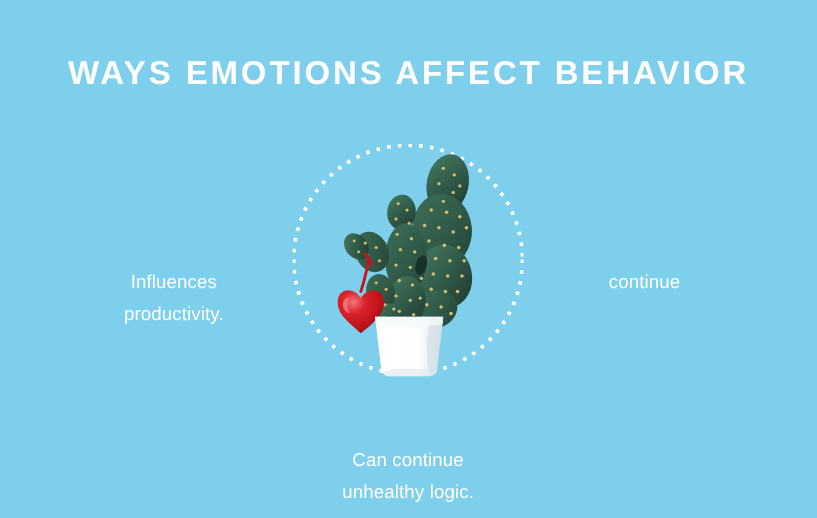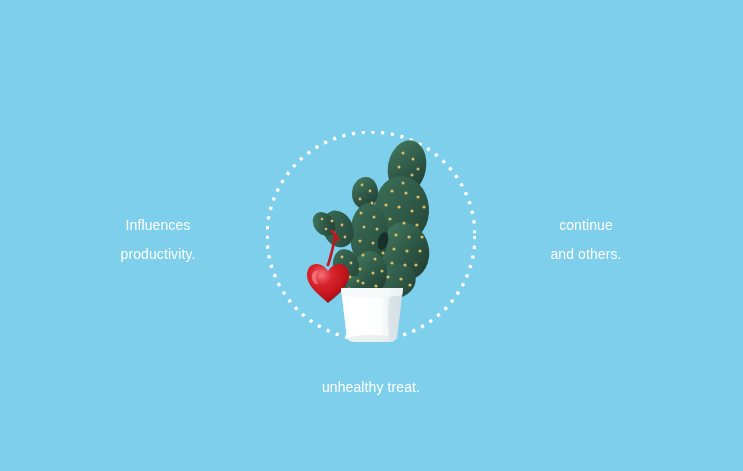--- a/index.html
+++ b/index.html
@@ -32,25 +32,26 @@
     font-weight: bold;
     letter-spacing: 2.6px;
     line-height: 34px;
     white-space: nowrap;
   }
 
   
   .caption {
     position: absolute;
     color: #ffffff;
-    font-size: 14px;
+    font-size: 17px;
     font-weight: 300;
     line-height: 28.5px;
     text-align: center;
     letter-spacing: 0.1px;
+    margin-top: 32px;
   }
   #caption-left {
     left: 68px;
     top: 211px;
     width: 180px;
   }
   #caption-right {
     left: 496px;
     top: 211px;
     width: 180px;
@@ -87,33 +88,34 @@
     top: 0;
     width: 210px;
     height: 212px;
   }
 </style>
 </head>
 <body>
 
 <div id="poster">
 
+  <div id="title">WAYS EMOTIONS AFFECT BEHAVIOR</div>
 
   <div id="caption-left" class="caption">
     <span class="line">Influences</span>
     <span class="line">productivity.</span>
   </div>
 
   <div id="caption-right" class="caption">
     <span class="line">continue</span>
-    <span class="line">and others.</span>
   </div>
 
   <div id="caption-bottom" class="caption">
-    <span class="line">unhealthy treat.</span>
+    <span class="line">Can continue</span>
+    <span class="line">unhealthy logic.</span>
   </div>
 
   <div id="stage">
 
     <svg id="dotted-circle" viewBox="0 0 210 210">
       <circle cx="105" cy="105" r="104" fill="none" stroke="#ffffff" stroke-width="3.4" stroke-linecap="butt" stroke-dasharray="3.2 6.6"></circle>
     </svg>
 
     <svg id="cactus-art" viewBox="0 0 210 212">
       <defs>

